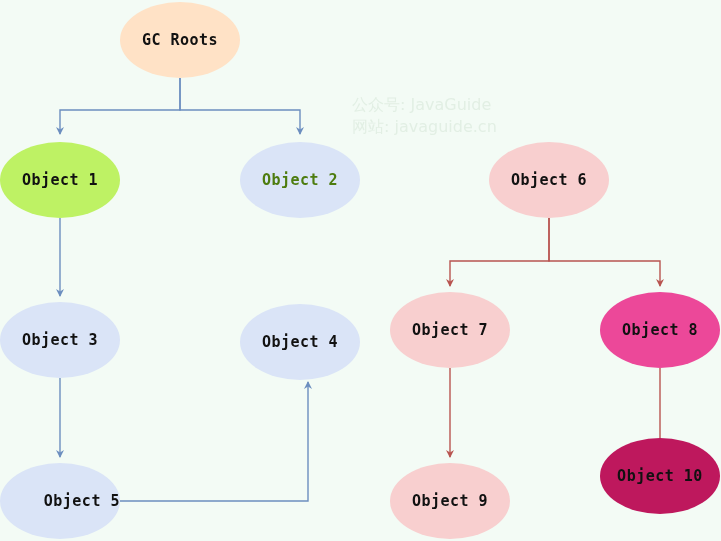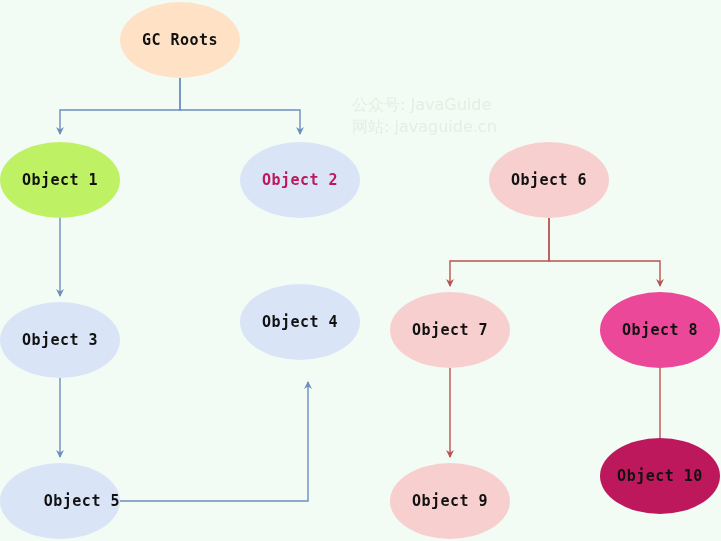--- a/index.html
+++ b/index.html
@@ -80,27 +80,27 @@
       <polyline points="660,368 660,457" fill="none" stroke="#b85450" stroke-width="1.4" stroke-linejoin="miter" marker-end="url(#arrow-1)"></polyline>
     </svg>
 
   <div id="node-layer">
       <div class="node" style="left: 120px; top: 2px; width: 120px; height: 76px; background: rgb(255, 226, 198); color: rgb(17, 17, 17);">
         <span class="node-label">GC Roots</span>
       </div>
       <div class="node" style="left: 0px; top: 142px; width: 120px; height: 76px; background: #bef264; color: rgb(17, 17, 17);">
         <span class="node-label">Object 1</span>
       </div>
-      <div class="node" style="left: 240px; top: 142px; width: 120px; height: 76px; background: rgb(218, 228, 247); color: #be185d;">
+      <div class="node" style="left: 240px; top: 142px; width: 120px; height: 76px; background: rgb(218, 228, 247); color: #4d7c0f;">
         <span class="node-label">Object 2</span>
       </div>
       <div class="node" style="left: 0px; top: 302px; width: 120px; height: 76px; background: rgb(218, 228, 247); color: rgb(17, 17, 17);">
         <span class="node-label">Object 3</span>
       </div>
-      <div class="node" style="left: 240px; top: 284px; width: 120px; height: 76px; background: rgb(218, 228, 247); color: rgb(17, 17, 17);">
+      <div class="node" style="left: 240px; top: 304px; width: 120px; height: 76px; background: rgb(218, 228, 247); color: rgb(17, 17, 17);">
         <span class="node-label">Object 4</span>
       </div>
       <div class="node" style="left: 0px; top: 463px; width: 120px; height: 76px; background: rgb(218, 228, 247); color: rgb(17, 17, 17); justify-content: flex-end;">
         <span class="node-label">Object 5</span>
       </div>
       <div class="node" style="left: 489px; top: 142px; width: 120px; height: 76px; background: rgb(248, 207, 207); color: rgb(17, 17, 17);">
         <span class="node-label">Object 6</span>
       </div>
       <div class="node" style="left: 390px; top: 292px; width: 120px; height: 76px; background: rgb(248, 207, 207); color: rgb(17, 17, 17);">
         <span class="node-label">Object 7</span>

